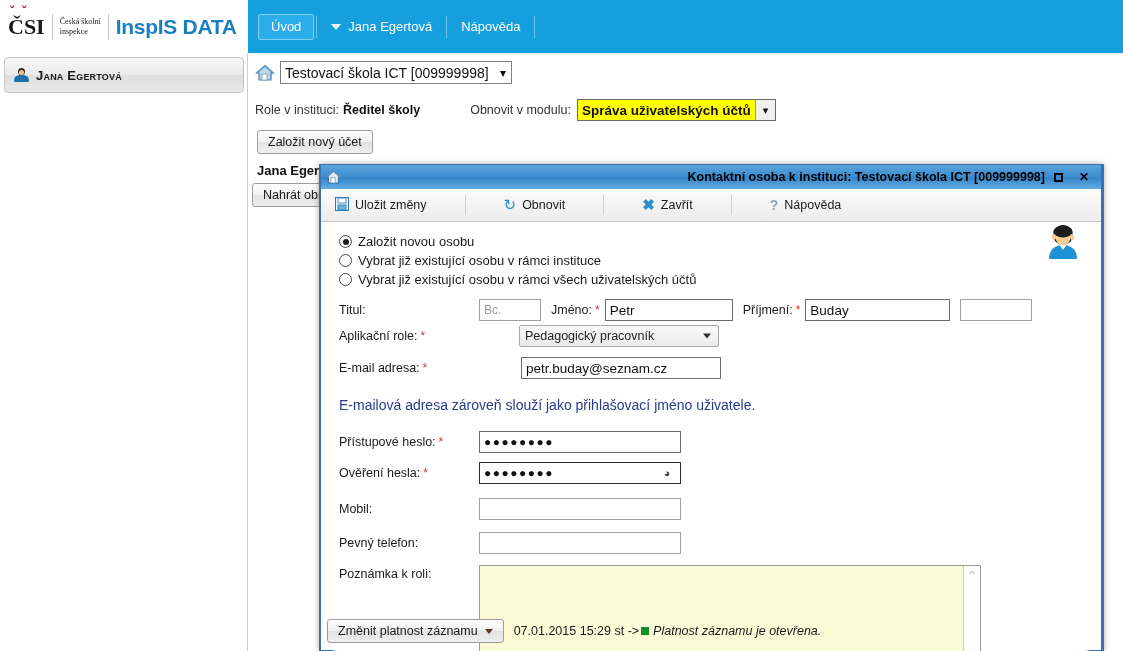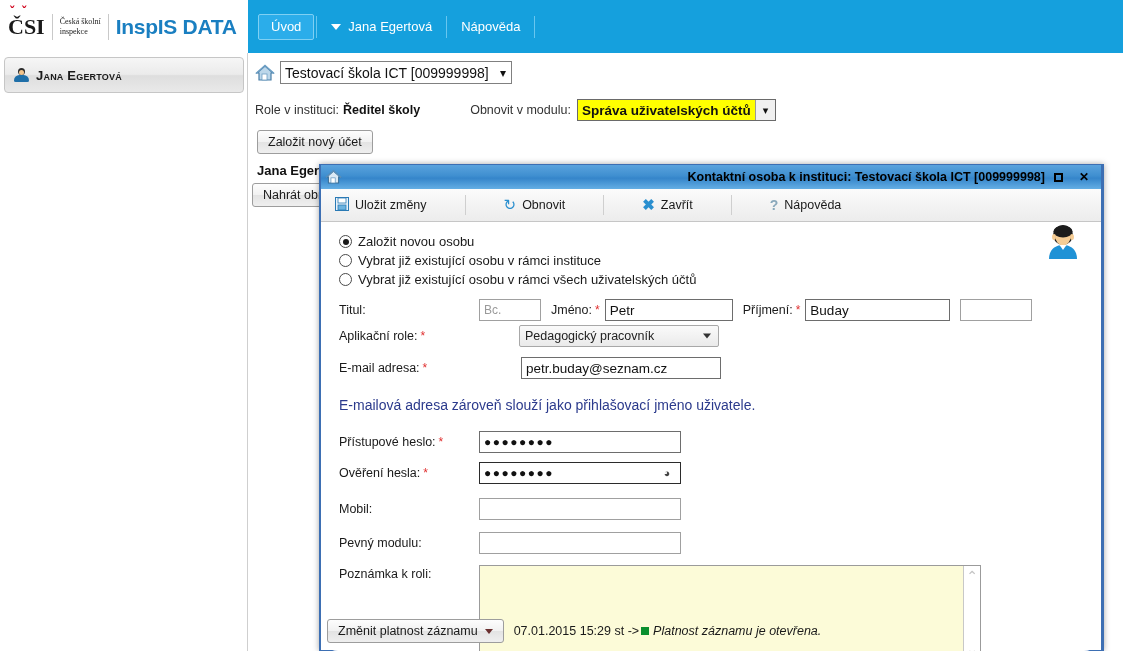--- a/index.html
+++ b/index.html
@@ -334,21 +334,21 @@
         <span class="eye">◕</span>
       </span>
     </div>
 
     <div class="field-row" style="margin-top:10px;">
       <span class="f-label" style="width:140px;">Mobil:</span>
       <span class="inp" style="width:202px;display:flex;align-items:center;"></span>
     </div>
 
     <div class="field-row" style="margin-top:8px;">
-      <span class="f-label" style="width:140px;">Pevný modulu:</span>
+      <span class="f-label" style="width:140px;">Pevný telefon:</span>
       <span class="inp" style="width:202px;display:flex;align-items:center;"></span>
     </div>
 
     <div class="field-row" style="margin-top:9px;align-items:flex-start;">
       <span class="f-label" style="width:140px;padding-top:2px;">Poznámka k roli:</span>
       <span id="note-area">
         <span class="pad"></span>
         <span id="note-sb">
           <span class="chev">⌃</span>
           <span class="chev">⌄</span>

